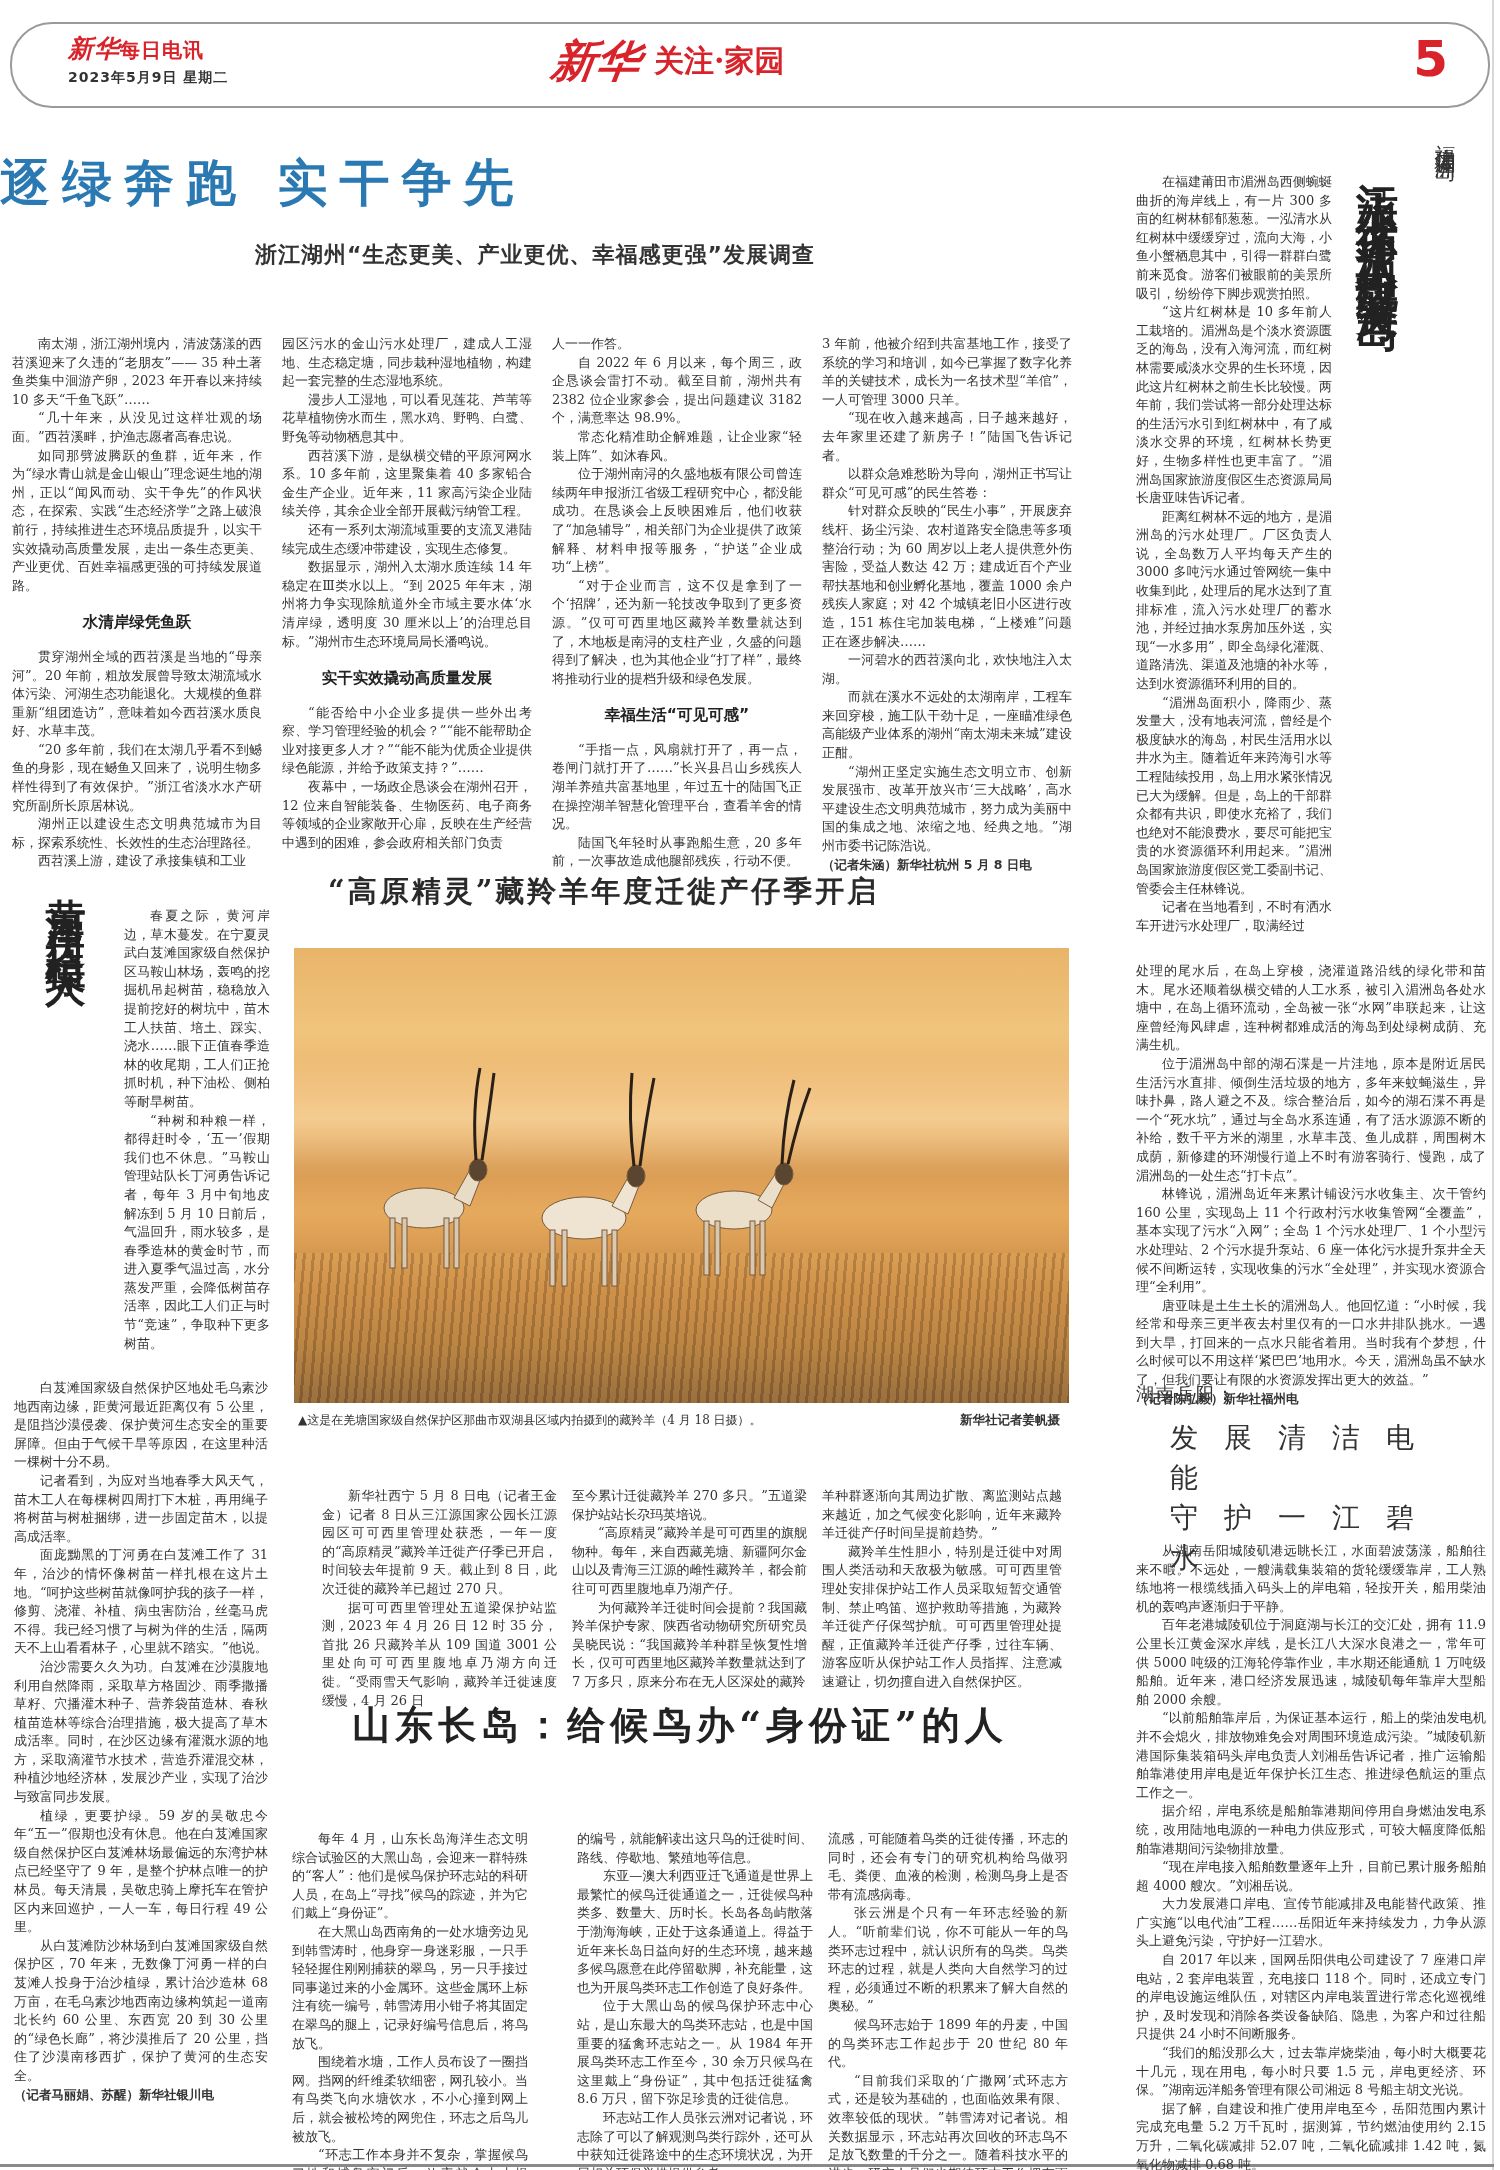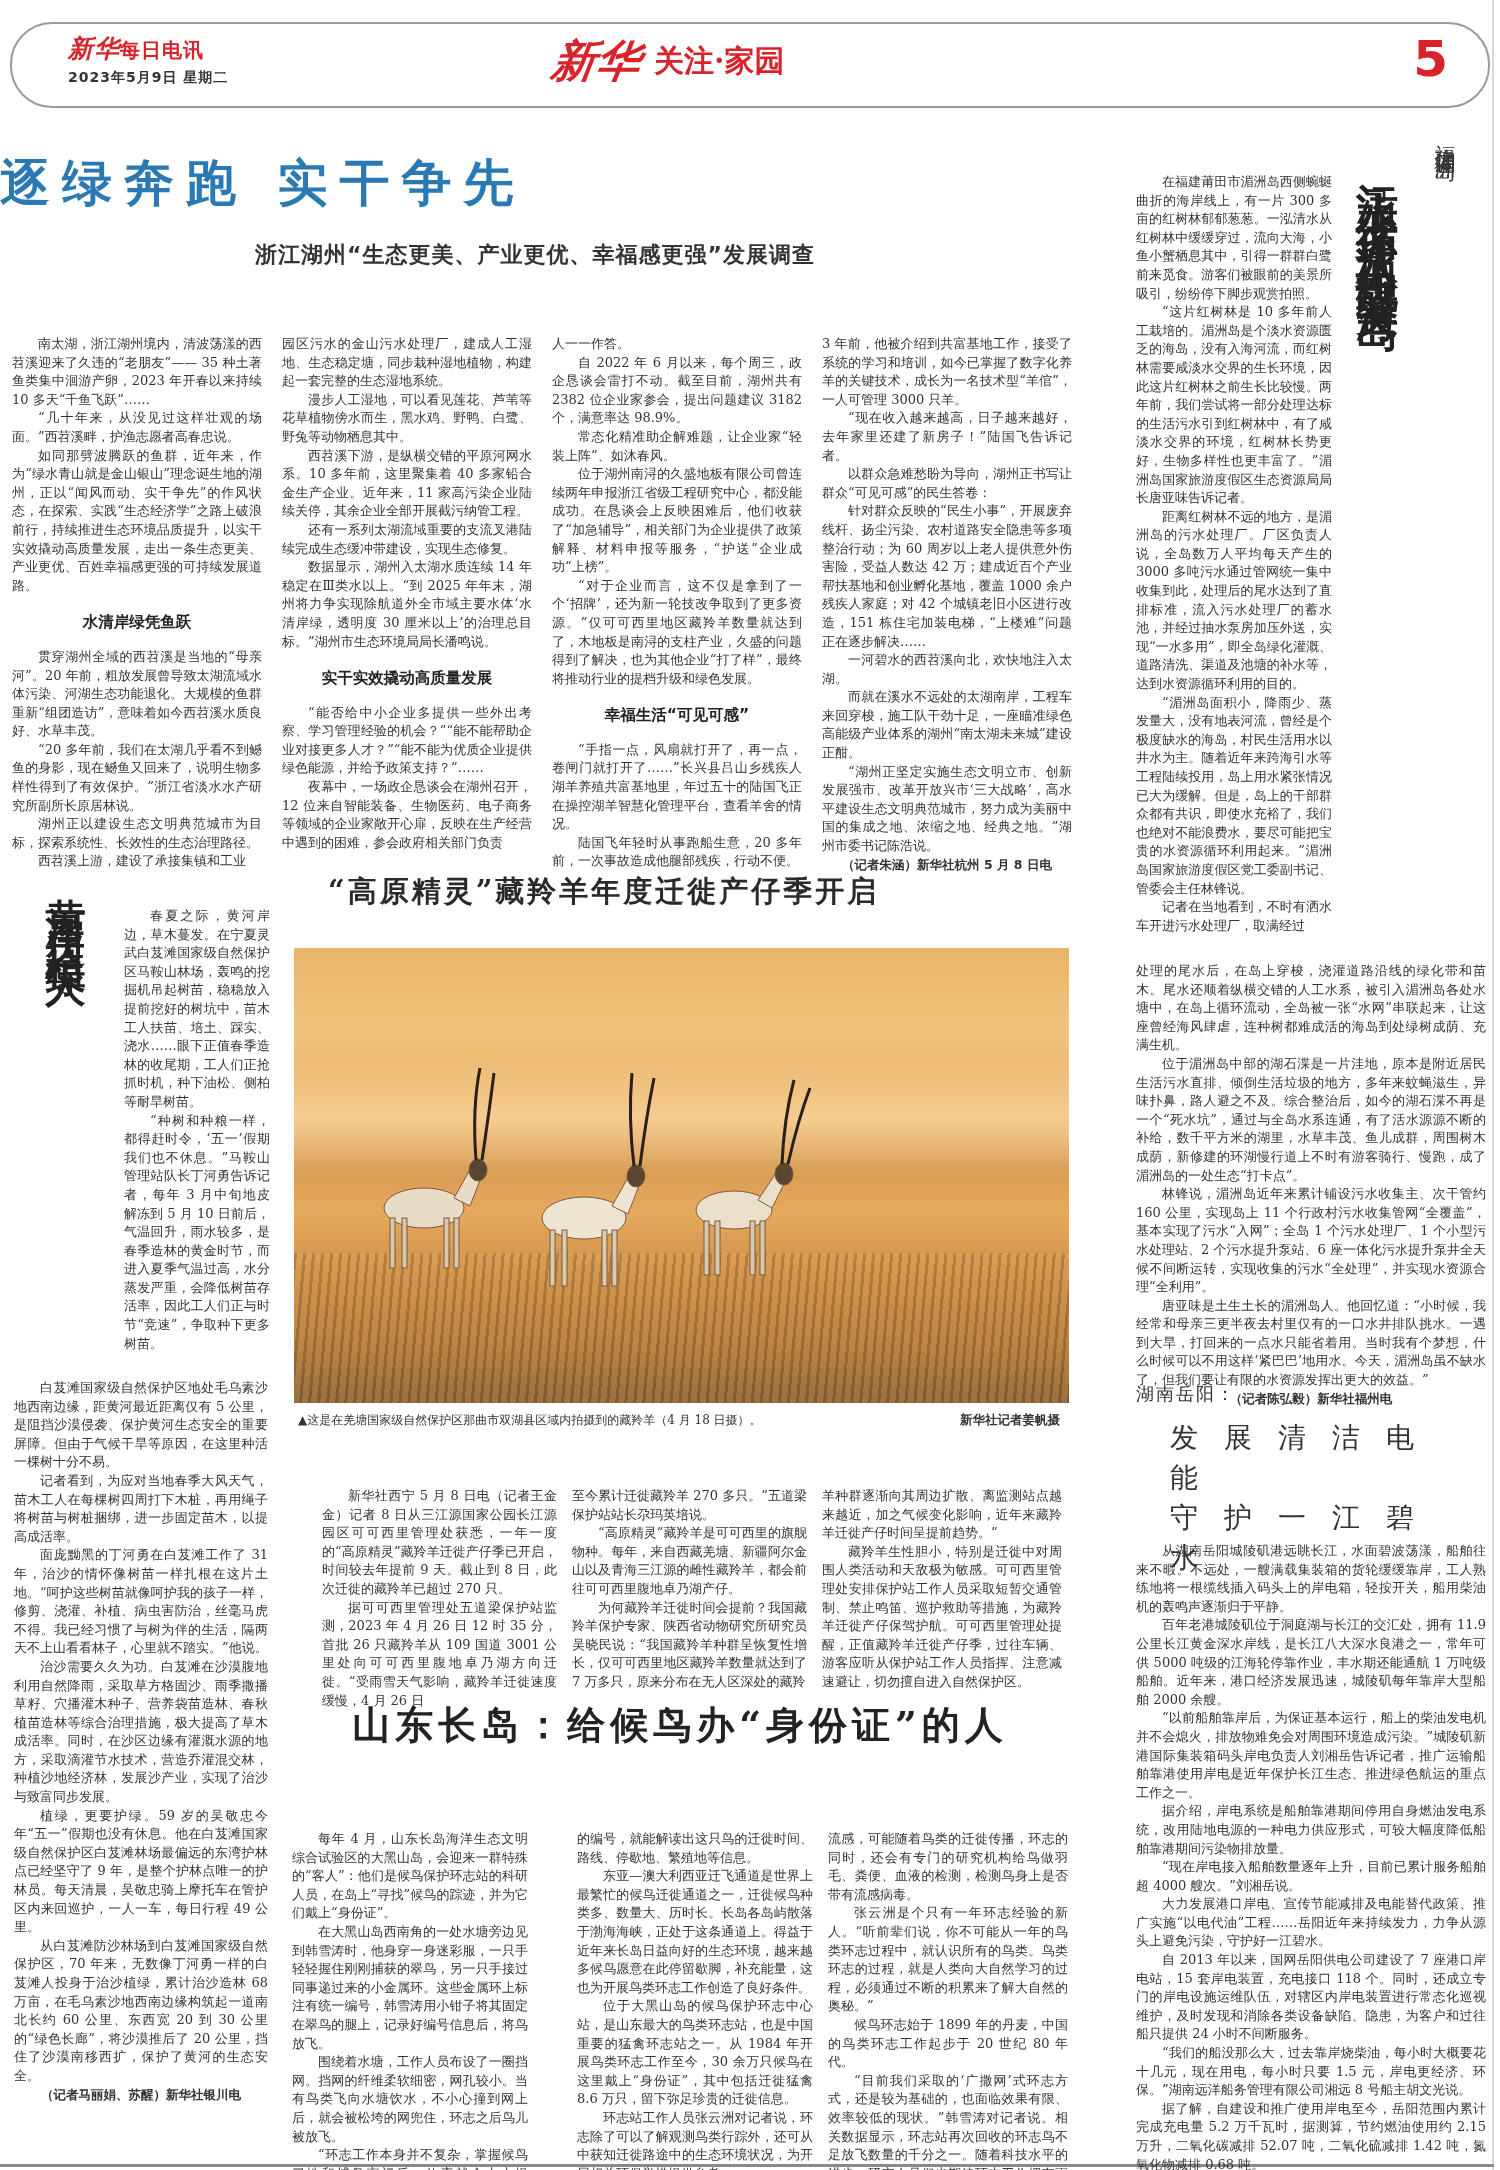--- a/index.html
+++ b/index.html
@@ -18,21 +18,21 @@
   .mh-date { font-family: "DejaVu Sans", sans-serif; font-size: 14px; font-weight: bold; color: #333; margin-top: 4px; letter-spacing: 1px; }
   .mh-center { position: absolute; left: 540px; top: 8px; display: flex; align-items: center; }
   .mh-logo-big { font-family: "DejaVu Serif", serif; color: #d8232a; font-size: 44px; font-style: italic; font-weight: bold; transform: skewX(-8deg); }
   .mh-section { font-family: "DejaVu Serif", serif; color: #d8232a; font-size: 30px; font-weight: bold; margin-left: 14px; }
   .mh-page { position: absolute; right: 40px; top: 6px; font-family: "DejaVu Sans", sans-serif; color: #d8232a; font-size: 50px; font-weight: bold; }
 
   
   .col { position: absolute; font-size: 13px; line-height: 18.6px; text-align: justify; color: #333; margin-top: 45px; }
   .col p { text-indent: 2em; }
   .sub-h { font-family: "DejaVu Sans", sans-serif; font-weight: bold; font-size: 15.5px; text-align: center; color: #222; margin: 18px 0 16px; text-indent: 0 !important; }
-  .byline { font-family: "DejaVu Sans", sans-serif; font-weight: bold; font-size: 12.5px; text-align: center; text-indent: 0 !important; color: #333; }
+  .byline { font-family: "DejaVu Sans", sans-serif; font-weight: bold; font-size: 12.5px; text-align: left; text-indent: 0 !important; color: #333; }
 
   
   .a1-title { position: absolute; left: 0; width: 1070px; top: 150px; text-align: left;
     font-family: "DejaVu Serif", serif; font-weight: bold; color: #2a79b3; font-size: 50px; letter-spacing: 12px; }
   .a1-sub { position: absolute; left: 0; width: 1070px; top: 240px; text-align: center;
     font-family: "DejaVu Sans", sans-serif; font-size: 22px; color: #333; letter-spacing: 1px; }
 
   
   .vtitle { position: absolute; writing-mode: vertical-rl; font-family: "DejaVu Serif", serif; color: #222; }
 
@@ -259,19 +259,19 @@
     <div>发展清洁电能</div>
     <div>守护一江碧水</div>
   </div>
   <div class="col" style="left:1136px; top:1497px; width:350px;">
     <p>从湖南岳阳城陵矶港远眺长江，水面碧波荡漾，船舶往来不暇。不远处，一艘满载集装箱的货轮缓缓靠岸，工人熟练地将一根缆线插入码头上的岸电箱，轻按开关，船用柴油机的轰鸣声逐渐归于平静。</p>
     <p>百年老港城陵矶位于洞庭湖与长江的交汇处，拥有 11.9 公里长江黄金深水岸线，是长江八大深水良港之一，常年可供 5000 吨级的江海轮停靠作业，丰水期还能通航 1 万吨级船舶。近年来，港口经济发展迅速，城陵矶每年靠岸大型船舶 2000 余艘。</p>
     <p>“以前船舶靠岸后，为保证基本运行，船上的柴油发电机并不会熄火，排放物难免会对周围环境造成污染。”城陵矶新港国际集装箱码头岸电负责人刘湘岳告诉记者，推广运输船舶靠港使用岸电是近年保护长江生态、推进绿色航运的重点工作之一。</p>
     <p>据介绍，岸电系统是船舶靠港期间停用自身燃油发电系统，改用陆地电源的一种电力供应形式，可较大幅度降低船舶靠港期间污染物排放量。</p>
     <p>“现在岸电接入船舶数量逐年上升，目前已累计服务船舶超 4000 艘次。”刘湘岳说。</p>
     <p>大力发展港口岸电、宣传节能减排及电能替代政策、推广实施“以电代油”工程……岳阳近年来持续发力，力争从源头上避免污染，守护好一江碧水。</p>
-    <p>自 2013 年以来，国网岳阳供电公司建设了 7 座港口岸电站，15 套岸电装置，充电接口 118 个。同时，还成立专门的岸电设施运维队伍，对辖区内岸电装置进行常态化巡视维护，及时发现和消除各类设备缺陷、隐患，为客户和过往船只提供 24 小时不间断服务。</p>
+    <p>自 2017 年以来，国网岳阳供电公司建设了 7 座港口岸电站，2 套岸电装置，充电接口 118 个。同时，还成立专门的岸电设施运维队伍，对辖区内岸电装置进行常态化巡视维护，及时发现和消除各类设备缺陷、隐患，为客户和过往船只提供 24 小时不间断服务。</p>
     <p>“我们的船没那么大，过去靠岸烧柴油，每小时大概要花十几元，现在用电，每小时只要 1.5 元，岸电更经济、环保。”湖南远洋船务管理有限公司湘远 8 号船主胡文光说。</p>
     <p>据了解，自建设和推广使用岸电至今，岳阳范围内累计完成充电量 5.2 万千瓦时，据测算，节约燃油使用约 2.15 万升，二氧化碳减排 52.07 吨，二氧化硫减排 1.42 吨，氮氧化物减排 0.68 吨。</p>
     <p>“油污排放减少了，空气更清新了，感觉环境更美了。”胡文光感慨道。</p>
     <div class="byline">（记者刘佑民、余春生、周楠）新华社长沙电</div>
   </div>
 </section>
 
 </body></html>

